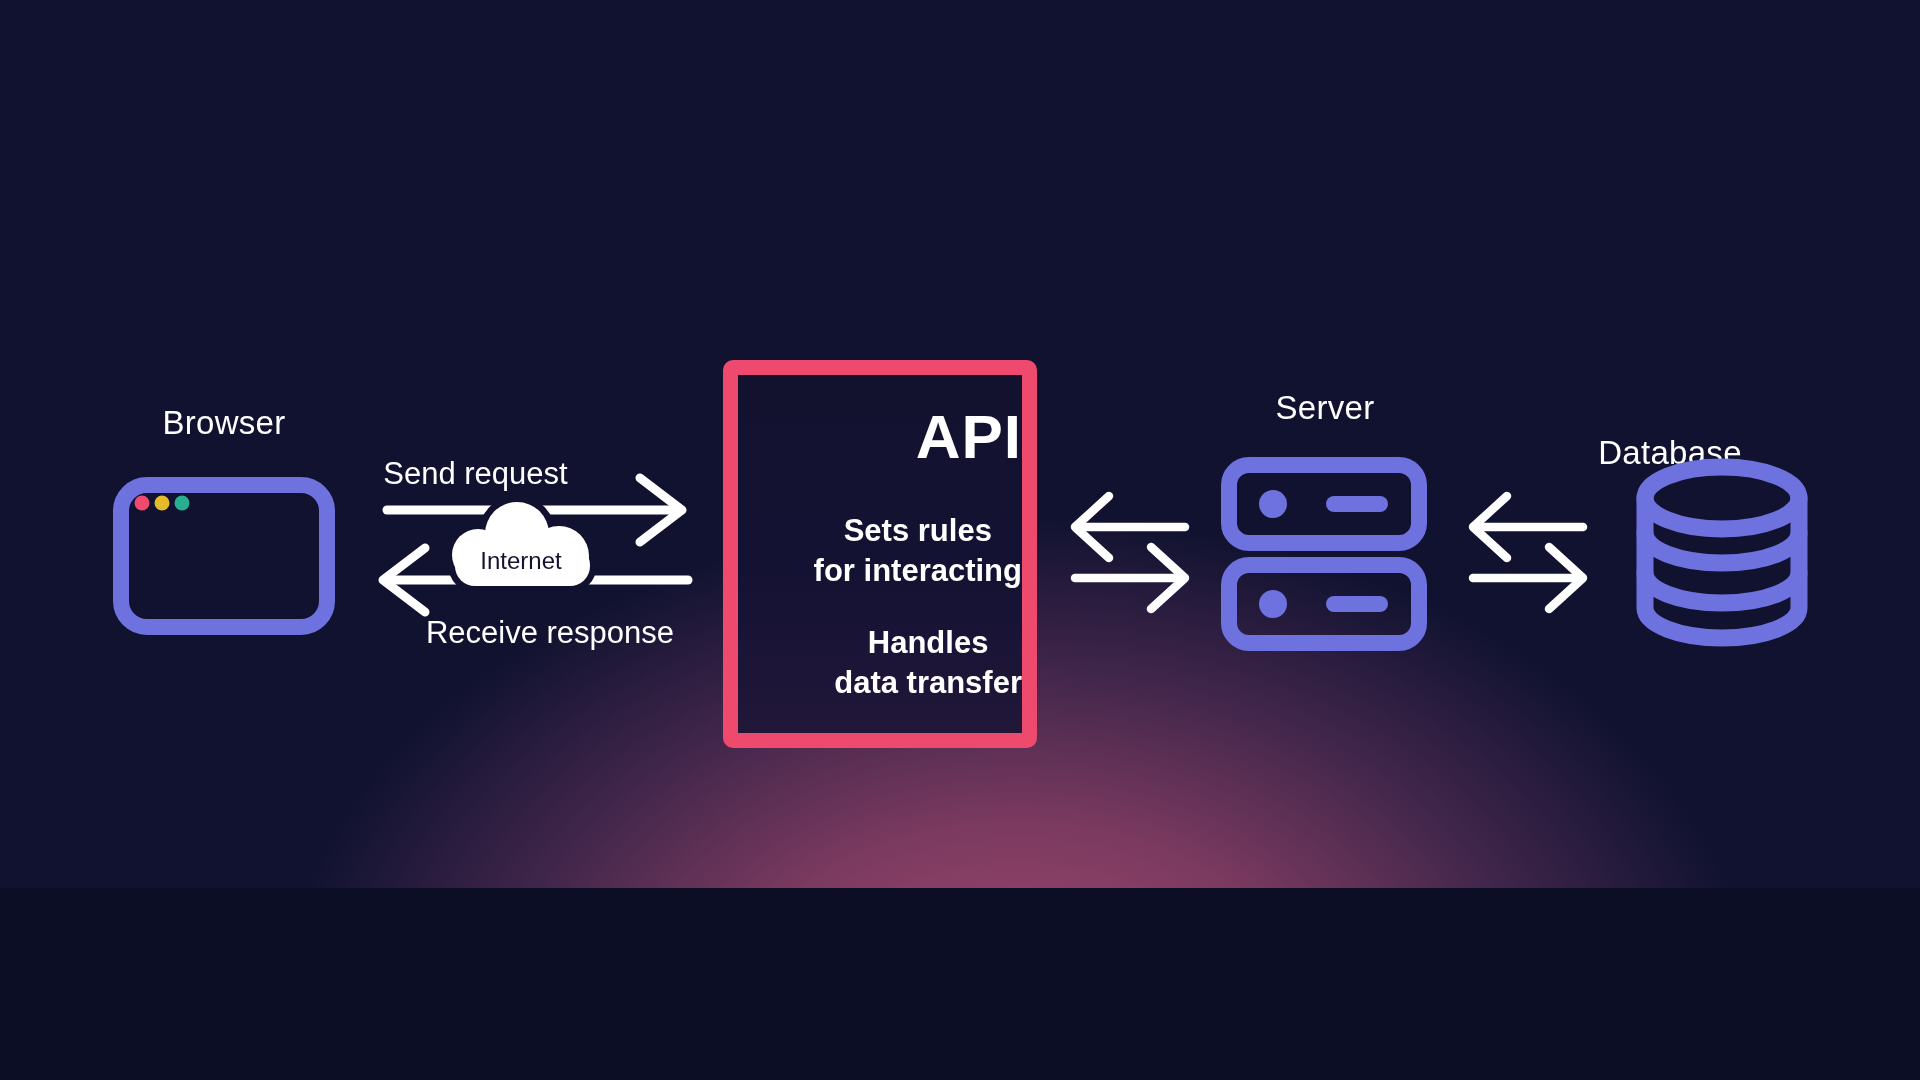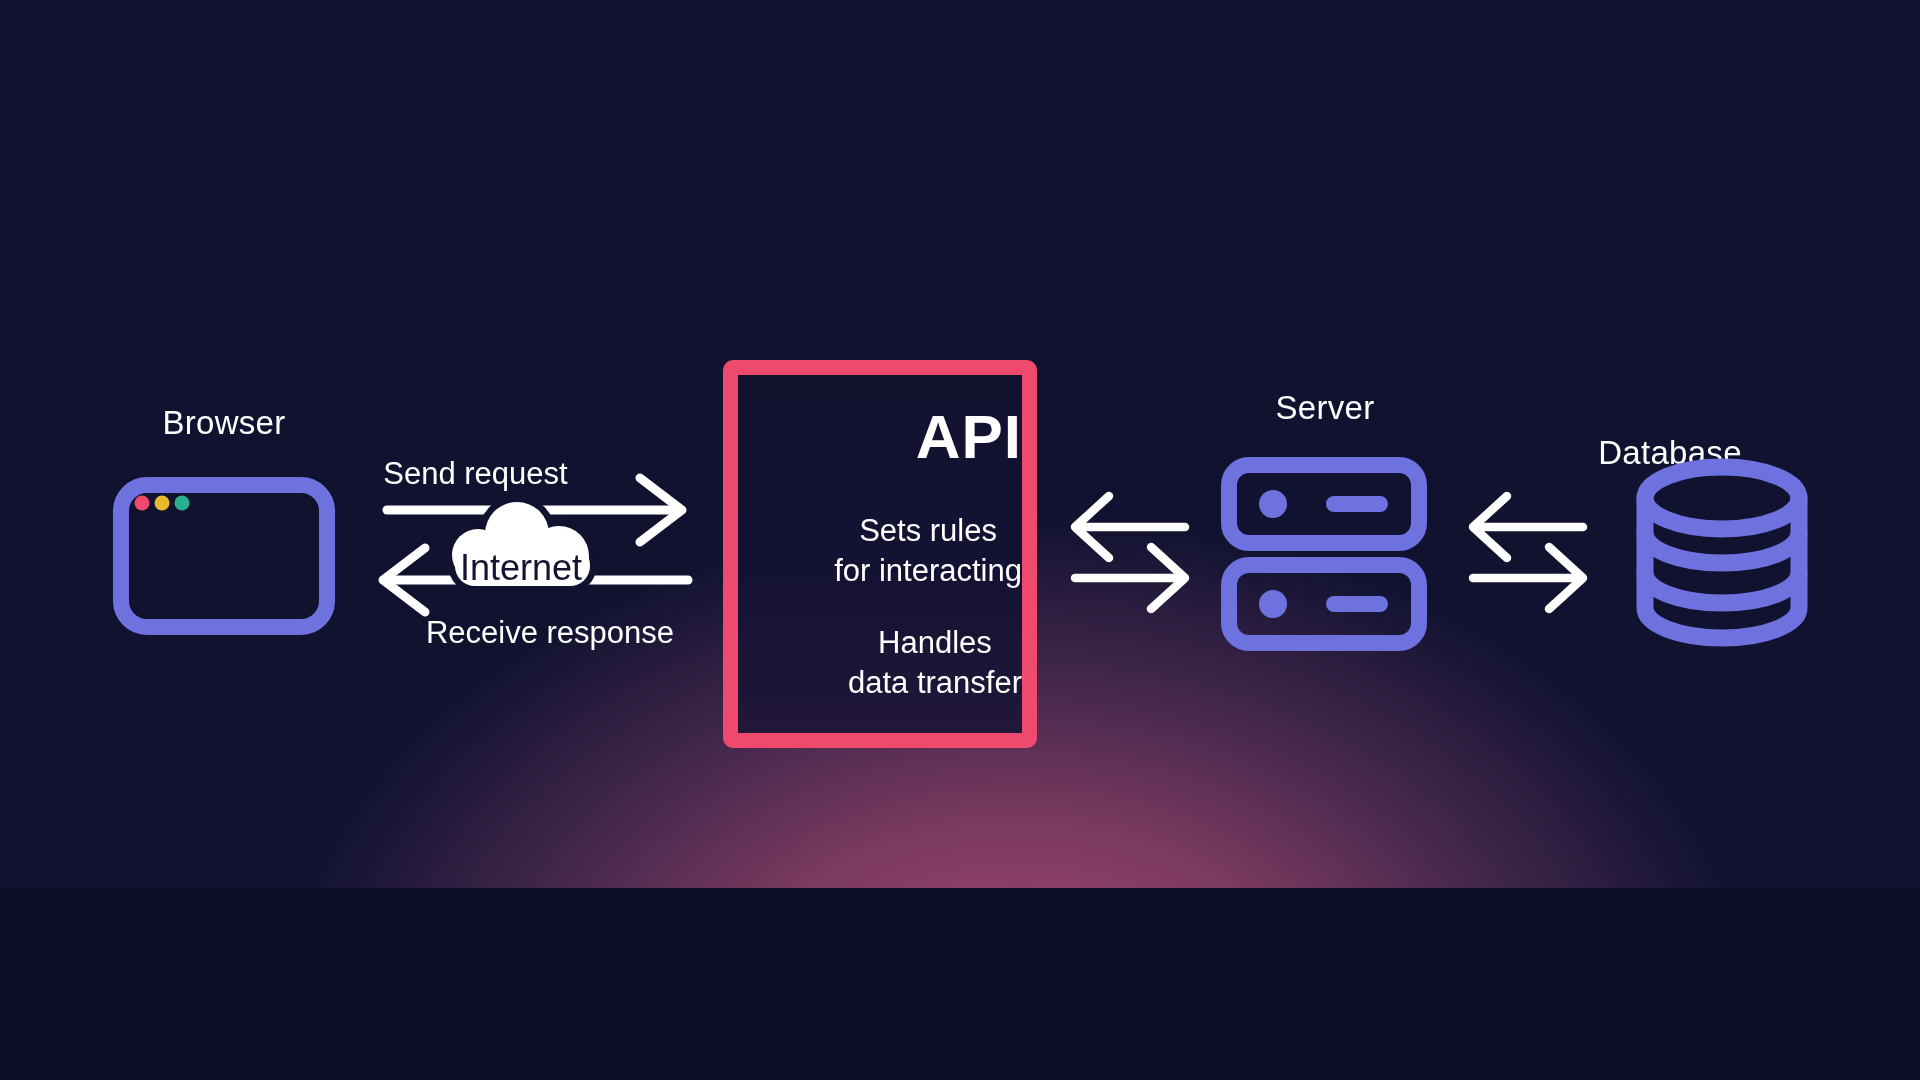--- a/index.html
+++ b/index.html
@@ -20,21 +20,21 @@
     width:200px;
     letter-spacing:.3px;
     color:var(--text-light,#fff);
   }
   .flow-label{
     font-size:31px;
     text-align:center;
     color:var(--text-light,#fff);
   }
   .internet-label{
-    font-size:36px;
+    font-size:24px;
     font-weight:500;
     text-align:center;
     width:200px;
     color:var(--text-dark,#15132f);
   }
   .api-box{
     left:723px;top:360px;width:314px;height:388px;
     box-sizing:border-box;
     border:15px solid var(--accent-pink,#ee4a6e);
     border-radius:10px;
@@ -45,20 +45,21 @@
     margin-top:30px;
     font-size:62px;
     font-weight:800;
     letter-spacing:1px;
     line-height:64px;
   }
   .api-desc{
     text-align:center;
     font-size:31px;
     line-height:40px;
+    font-weight:bold;
   }
   .api-desc.first{margin-top:42px;}
   .api-desc.second{margin-top:32px;}
   svg{display:block;overflow:visible;}
 </style>
 </head>
 <body>
 
 <div class="stage">
 

